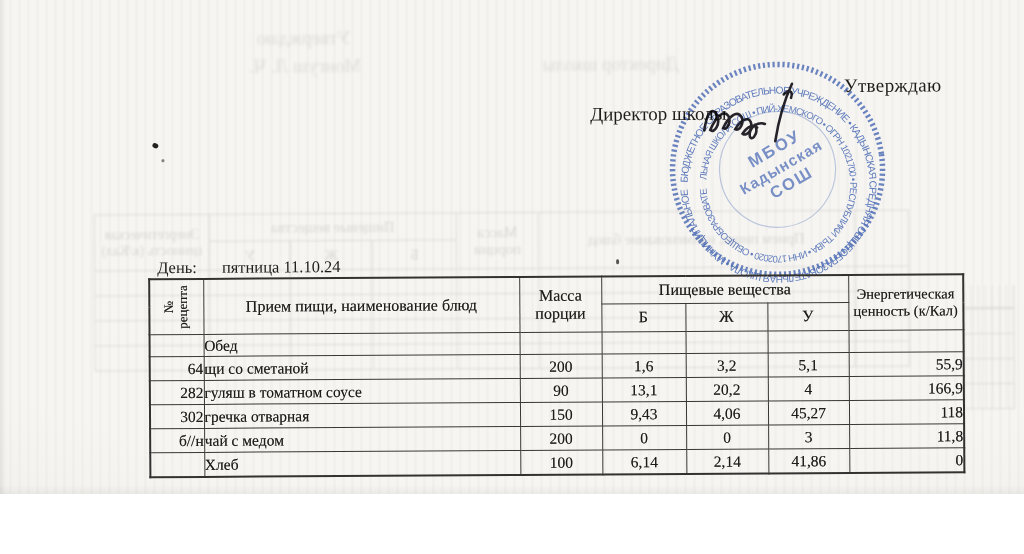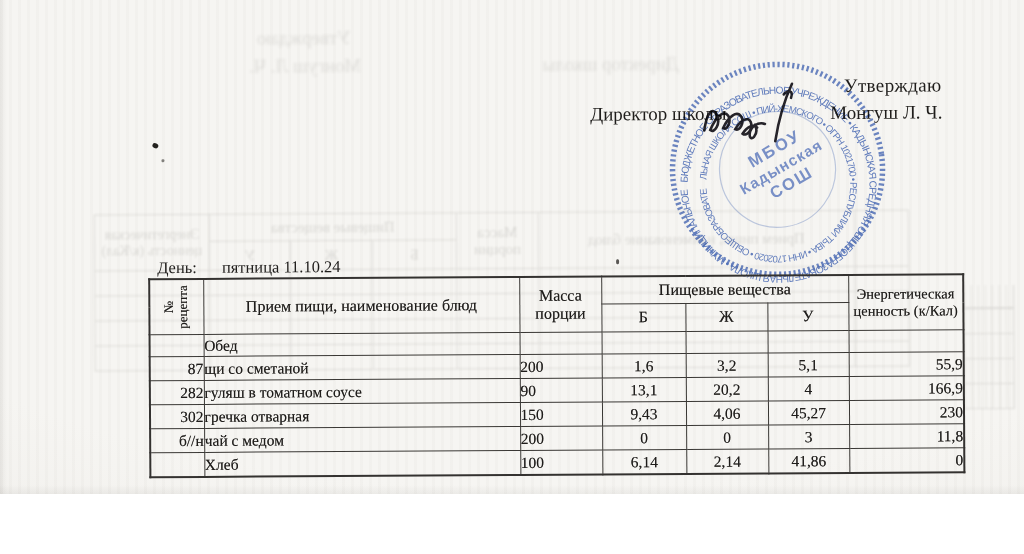--- a/index.html
+++ b/index.html
@@ -78,21 +78,21 @@
   .menu-table th.th-recipe{position:relative;}
   .th-recipe .vert{
     position:absolute;left:50%;top:50%;width:56px;
     transform:translate(-50%,-50%) rotate(-90deg);
     font-size:13px;line-height:1.1;text-align:center;white-space:normal;
   }
   .menu-table tbody td{height:23px;}
   .menu-table tr.section-row td{height:21px;}
   .td-recipe{text-align:right;padding-right:7px;}
   .td-dish{text-align:left;padding-left:9px;}
-  .td-mass{text-align:left;padding-right:10px;}
+  .td-mass{text-align:center;padding-right:10px;}
   .td-b,.td-zh,.td-u{text-align:center;}
   .td-energy{text-align:right;padding-right:11px;}
   .bold{font-weight:bold;}
 
   
   .speck{position:absolute;border-radius:50%;background:#24221f;}
   .speck-a{left:153px;top:141px;width:6px;height:5px;transform:rotate(25deg);}
   .speck-b{left:162px;top:157px;width:2.5px;height:2.5px;opacity:.55;}
   .speck-c{left:616px;top:260px;width:3px;height:5px;opacity:.75;border-radius:40%;}
 </style>
@@ -171,21 +171,20 @@
               <td></td>
             </tr>
       </tbody>
     </table>
   </div>
 
   <div class="ghost-strip" aria-hidden="true"></div>
 
   <div class="approve">Утверждаю</div>
   <div class="director-label">Директор школы</div>
-  <div class="director-name">Монгуш Л. Ч.</div>
 
   <svg class="stamp" width="228" height="228" viewBox="0 0 228 228">
     <g transform="rotate(-8 114 114)" fill="none" stroke="#3458ac">
       <circle cx="114" cy="114" r="105" stroke-width="5.5" stroke-dasharray="2.2 2.7" opacity=".85"></circle>
       <circle cx="114" cy="114" r="58" stroke-width="1.2" opacity=".35"></circle>
       <defs>
         <path id="ring-outer" d="M 23,114 A 91,91 0 1 1 22.9,114.6"></path>
         <path id="ring-inner" d="M 42,114 A 72,72 0 1 1 41.9,114.5"></path>
       </defs>
       <text font-size="10.2" fill="#3458ac" stroke="none" letter-spacing="1" opacity=".92">
@@ -245,21 +244,21 @@
       <tr class="section-row">
         <td class="td-recipe"></td>
         <td class="td-dish bold">Обед</td>
         <td></td>
         <td></td>
         <td></td>
         <td></td>
         <td></td>
       </tr>
       <tr>
-        <td class="td-recipe">87</td>
+        <td class="td-recipe">64</td>
         <td class="td-dish">щи со сметаной</td>
         <td class="td-mass">200</td>
         <td class="td-b">1,6</td>
         <td class="td-zh">3,2</td>
         <td class="td-u">5,1</td>
         <td class="td-energy">55,9</td>
       </tr>
       <tr>
         <td class="td-recipe">282</td>
         <td class="td-dish">гуляш в томатном соусе</td>
@@ -269,21 +268,21 @@
         <td class="td-u">4</td>
         <td class="td-energy">166,9</td>
       </tr>
       <tr>
         <td class="td-recipe">302</td>
         <td class="td-dish">гречка отварная</td>
         <td class="td-mass">150</td>
         <td class="td-b">9,43</td>
         <td class="td-zh">4,06</td>
         <td class="td-u">45,27</td>
-        <td class="td-energy">230</td>
+        <td class="td-energy">118</td>
       </tr>
       <tr>
         <td class="td-recipe">б//н</td>
         <td class="td-dish">чай с медом</td>
         <td class="td-mass">200</td>
         <td class="td-b">0</td>
         <td class="td-zh">0</td>
         <td class="td-u">3</td>
         <td class="td-energy">11,8</td>
       </tr>

